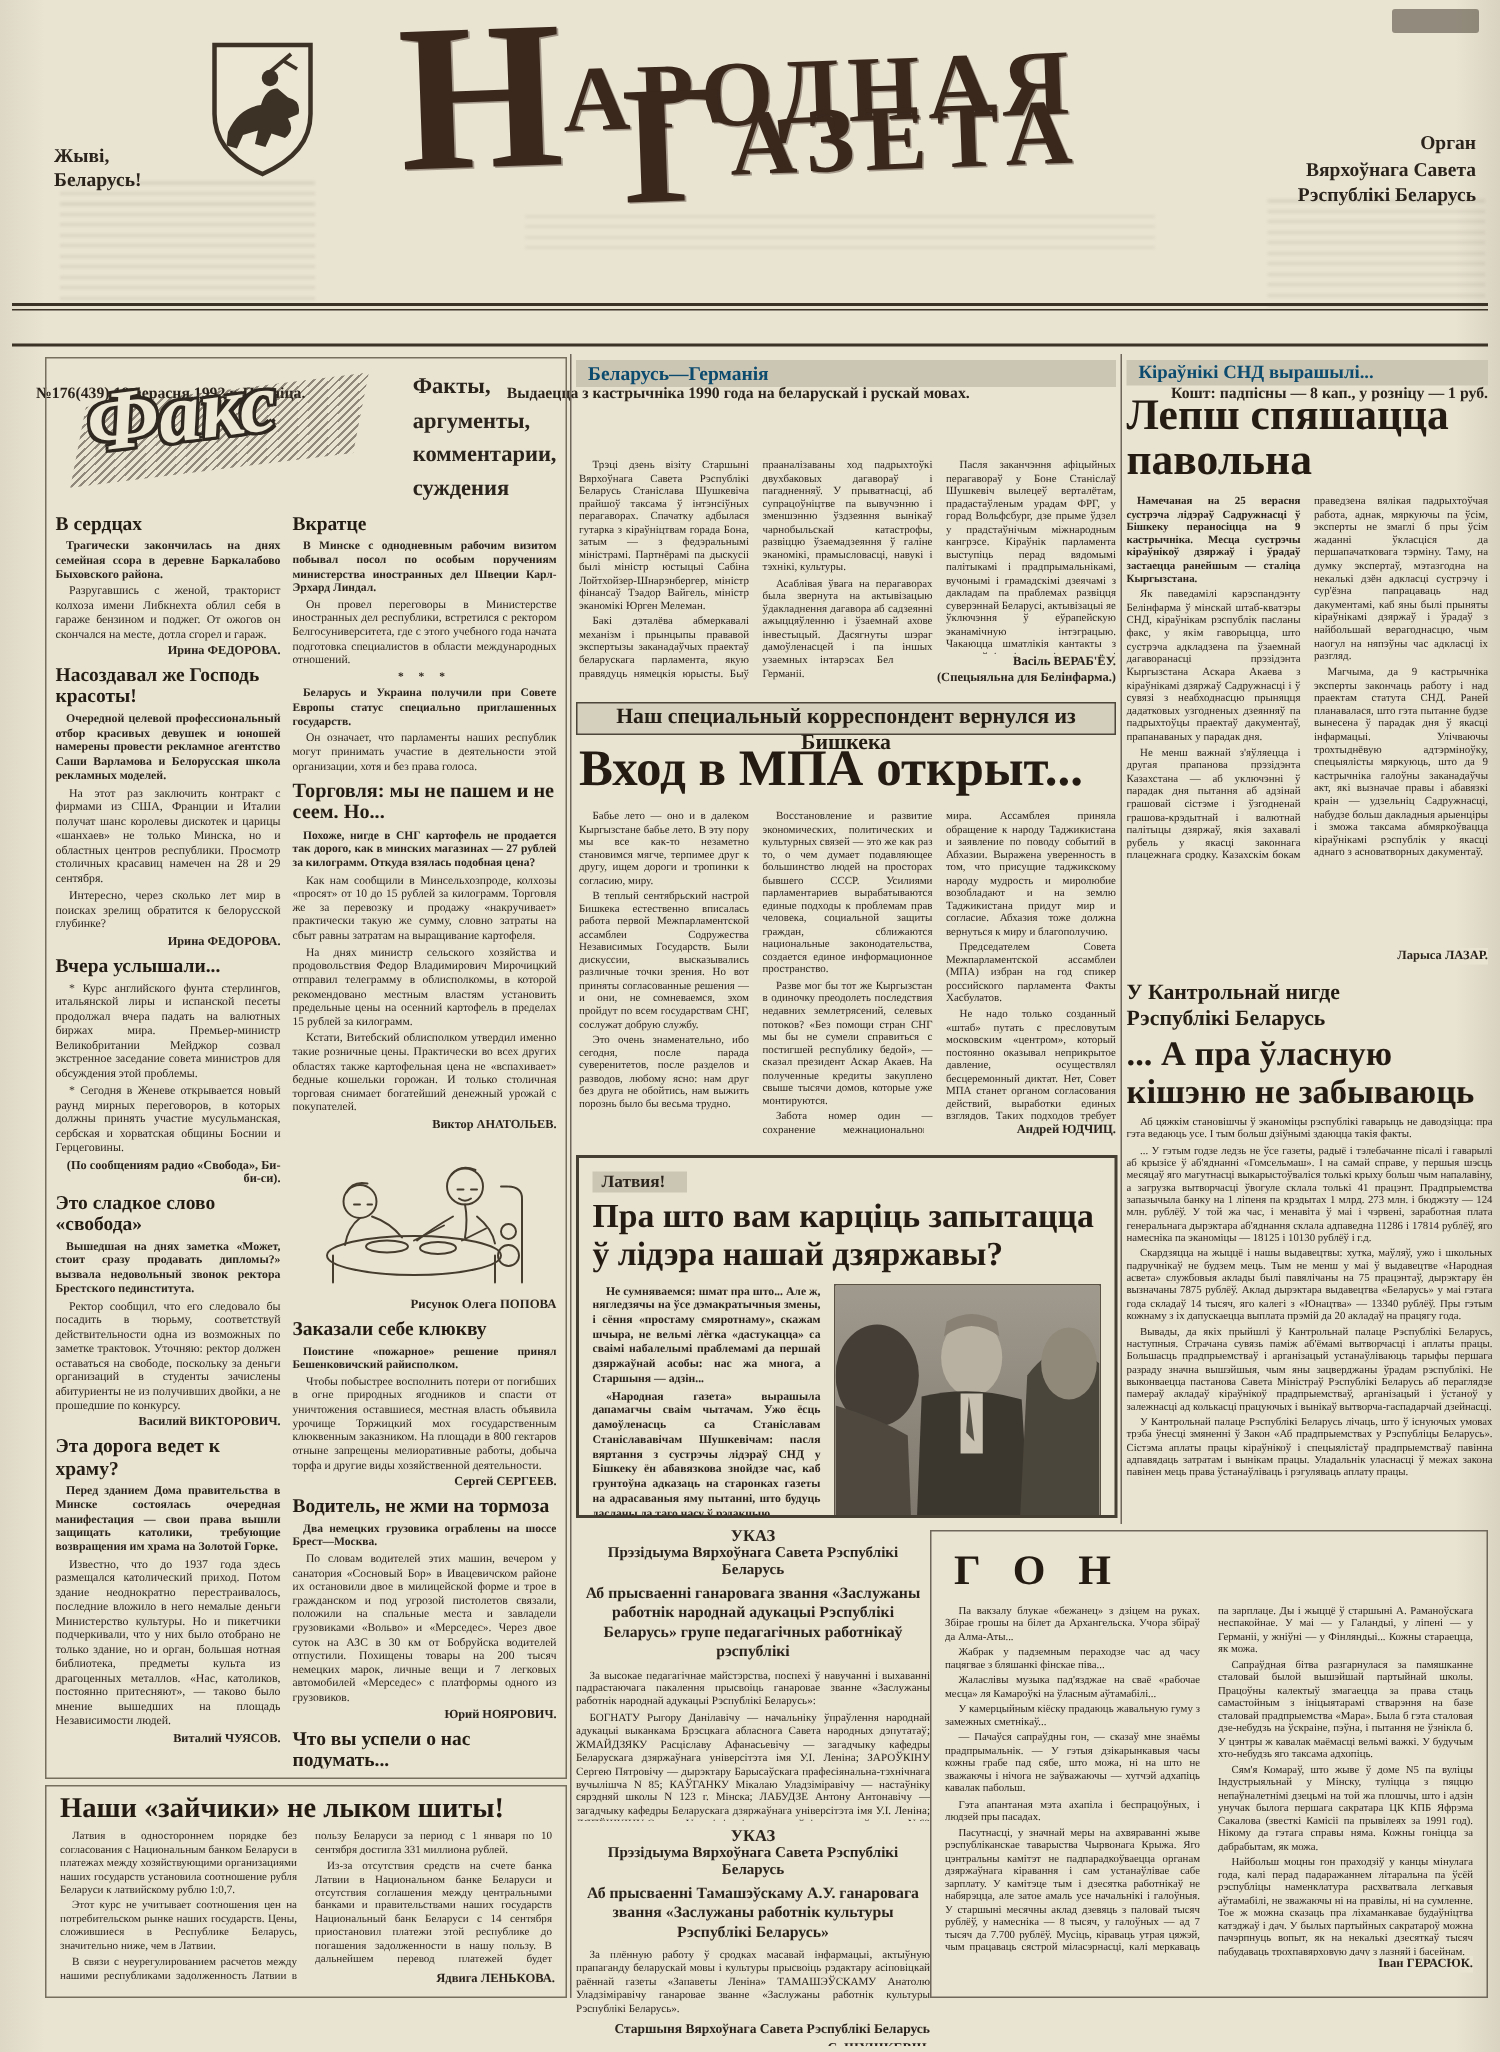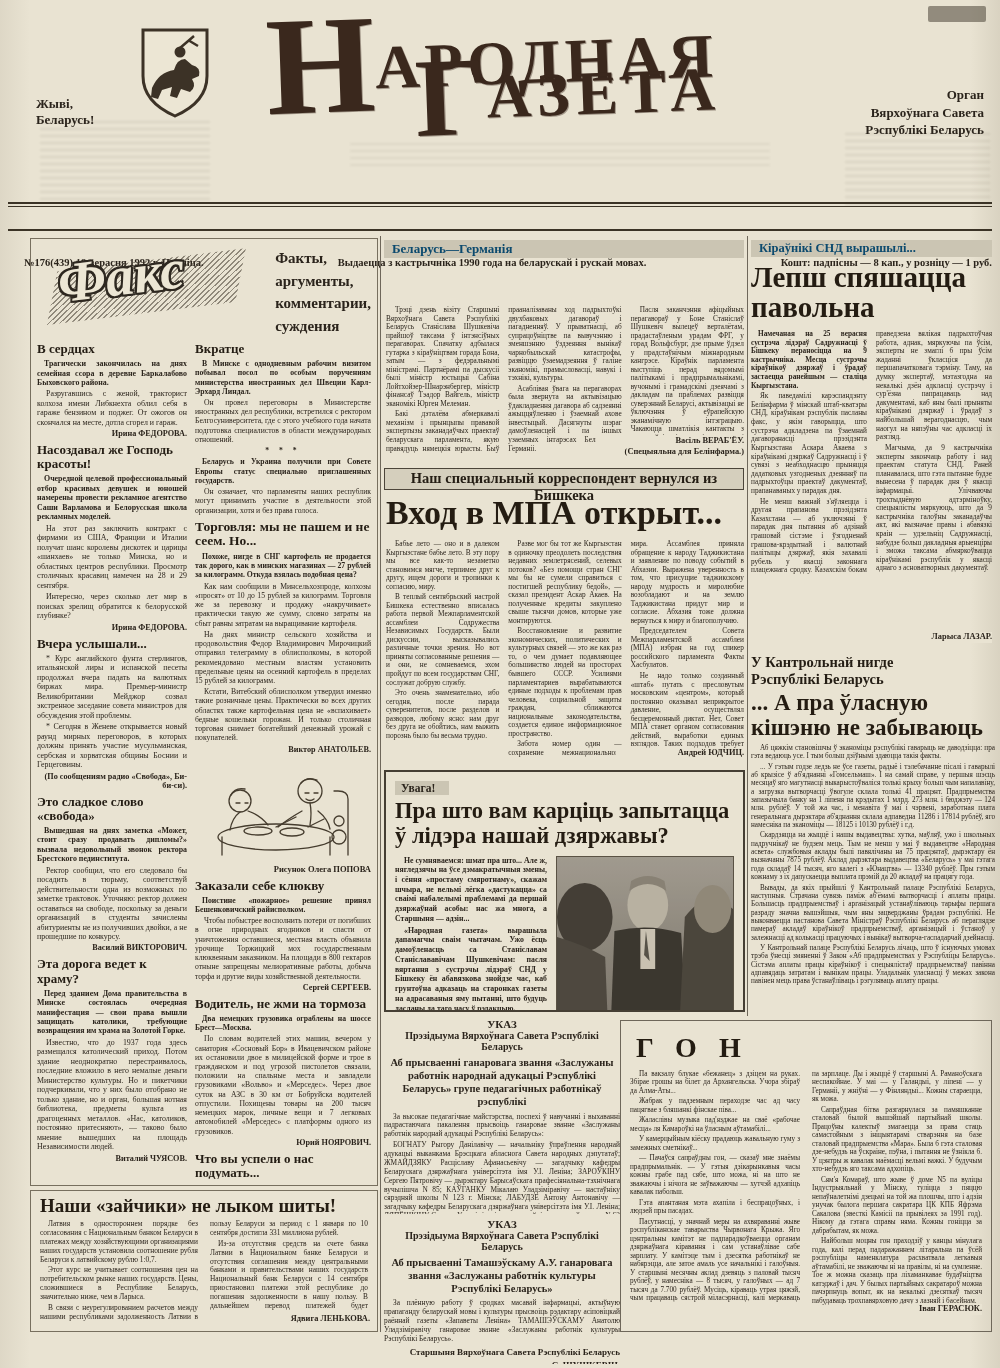--- a/index.html
+++ b/index.html
@@ -254,21 +254,21 @@
         </div>
 
       </div>
     </div>
   </div>
 
   <div class="abs zay-box" style="left:30px;top:1190px;width:348px;height:142px;">
     <h2 class="headline">Наши «зайчики» не лыком шиты!</h2>
     <div class="zay-cols">
         <p>Латвия в одностороннем порядке без согласования с Национальным банком Беларуси в платежах между хозяйствующими организациями наших государств установила соотношение рубля Беларуси к латвийскому рублю 1:0,7.</p>
-        <p>Этот курс не учитывает соотношения цен на потребительском рынке наших государств. Цены, сложившиеся в Республике Беларусь, значительно ниже, чем в Ларыса.</p>
+        <p>Этот курс не учитывает соотношения цен на потребительском рынке наших государств. Цены, сложившиеся в Республике Беларусь, значительно ниже, чем в Латвии.</p>
         <p>В связи с неурегулированием расчетов между нашими республиками задолженность Латвии в пользу Беларуси за период с 1 января по 10 сентября достигла 331 миллиона рублей.</p>
         <p>Из-за отсутствия средств на счете банка Латвии в Национальном банке Беларуси и отсутствия соглашения между центральными банками и правительствами наших государств Национальный банк Беларуси с 14 сентября приостановил платежи этой республике до погашения задолженности в нашу пользу. В дальнейшем перевод платежей будет производиться в пределах поступления средств от Латвии.</p>
       </div>
   </div>
   <div class="abs byline-overlay" style="left:212px;top:1314px;width:158px;">Ядвига ЛЕНЬКОВА.</div>
 
   <div class="abs kicker" style="left:384px;top:240px;width:360px;">Беларусь—Германія</div>
   <div class="abs cols3" style="left:386px;top:306px;width:358px;height:160px;">
       <p>Трэці дзень візіту Старшыні Вярхоўнага Савета Рэспублікі Беларусь Станіслава Шушкевіча прайшоў таксама ў інтэнсіўных перагаворах. Спачатку адбылася гутарка з кіраўніцтвам горада Бона, затым — з федэральнымі міністрамі. Партнёрамі па дыскусіі былі міністр юстыцыі Сабіна Лойтхойзер-Шнарэнбергер, міністр фінансаў Тэадор Вайгель, міністр эканомікі Юрген Мелеман.</p>
       <p>Бакі дэталёва абмеркавалі механізм і прынцыпы прававой экспертызы заканадаўчых праектаў беларускага парламента, якую правядуць нямецкія юрысты. Быў прааналізаваны ход падрыхтоўкі двухбаковых дагавораў і пагадненняў. У прыватнасці, аб супрацоўніцтве па вывучэнню і зменшэнню ўздзеяння вынікаў чарнобыльскай катастрофы, развіццю ўзаемадзеяння ў галіне эканомікі, прамысловасці, навукі і тэхнікі, культуры.</p>
@@ -279,30 +279,30 @@
     <div>Васіль ВЕРАБ'ЁУ.</div>
     <div>(Спецыяльна для Белінфарма.)</div>
   </div>
 
   <div class="abs banner" style="left:384px;top:468px;width:360px;height:22px;">Наш специальный корреспондент вернулся из Бишкека</div>
   <div class="abs headline c-head2" style="left:386px;top:494px;width:358px;">Вход в МПА открыт...</div>
   <div class="abs cols3" style="left:386px;top:540px;width:358px;height:218px;">
       <p>Бабье лето — оно и в далеком Кыргызстане бабье лето. В эту пору мы все как-то незаметно становимся мягче, терпимее друг к другу, ищем дороги и тропинки к согласию, миру.</p>
       <p>В теплый сентябрьский настрой Бишкека естественно вписалась работа первой Межпарламентской ассамблеи Содружества Независимых Государств. Были дискуссии, высказывались различные точки зрения. Но вот приняты согласованные решения — и они, не сомневаемся, эхом пройдут по всем государствам СНГ, сослужат добрую службу.</p>
       <p>Это очень знаменательно, ибо сегодня, после парада суверенитетов, после разделов и разводов, любому ясно: нам друг без друга не обойтись, нам выжить порознь было бы весьма трудно.</p>
+      <p>Восстановление и развитие экономических, политических и культурных связей — это же как раз то, о чем думает подавляющее большинство людей на просторах бывшего СССР. Усилиями парламентариев вырабатываются единые подходы к проблемам прав человека, социальной защиты граждан, сближаются национальные законодательства, создается единое информационное пространство.</p>
       <p>Разве мог бы тот же Кыргызстан в одиночку преодолеть последствия недавних землетрясений, селевых потоков? «Без помощи стран СНГ мы бы не сумели справиться с постигшей республику бедой», — сказал президент Аскар Акаев. На полученные кредиты закуплено свыше тысячи домов, которые уже монтируются.</p>
-      <p>Восстановление и развитие экономических, политических и культурных связей — это же как раз то, о чем думает подавляющее большинство людей на просторах бывшего СССР. Усилиями парламентариев вырабатываются единые подходы к проблемам прав человека, социальной защиты граждан, сближаются национальные законодательства, создается единое информационное пространство.</p>
       <p>Забота номер один — сохранение межнационального мира. Ассамблея приняла обращение к народу Таджикистана и заявление по поводу событий в Абхазии. Выражена уверенность в том, что присущие таджикскому народу мудрость и миролюбие возобладают и на землю Таджикистана придут мир и согласие. Абхазия тоже должна вернуться к миру и благополучию.</p>
       <p>Председателем Совета Межпарламентской ассамблеи (МПА) избран на год спикер российского парламента Факты Хасбулатов.</p>
       <p>Не надо только созданный «штаб» путать с пресловутым московским «центром», который постоянно оказывал неприкрытое давление, осуществлял бесцеремонный диктат. Нет, Совет МПА станет органом согласования действий, выработки единых взглядов. Таких подходов требует сама жизнь. Каждый должен, как заметил недавно один из лидеров СНГ, молотить свой сноп. Но эта молотьба должна быть слаженной. Поскольку в ссоре нет умолота.</p>
     </div>
   <div class="abs byline-overlay" style="left:616px;top:748px;width:128px;">Андрей ЮДЧИЦ.</div>
 
   <div class="abs uvaga" style="left:384px;top:770px;width:361px;height:242px;">
-    <div class="u-kick">Увага!</div>
+    <div class="u-kick">Латвия!</div>
     <div class="u-head headline">Пра што вам карціць запытацца ў лідэра нашай дзяржавы?</div>
     <div class="u-flex">
       <div class="u-text">
           <p>Не сумняваемся: шмат пра што... Але ж, нягледзячы на ўсе дэмакратычныя змены, і сёння «простаму смяротнаму», скажам шчыра, не вельмі лёгка «дастукацца» са сваімі набалелымі праблемамі да першай дзяржаўнай асобы: нас жа многа, а Старшыня — адзін...</p>
           <p>«Народная газета» вырашыла дапамагчы сваім чытачам. Ужо ёсць дамоўленасць са Станіславам Станіслававічам Шушкевічам: пасля вяртання з сустрэчы лідэраў СНД у Бішкеку ён абавязкова знойдзе час, каб грунтоўна адказаць на старонках газеты на адрасаваныя яму пытанні, што будуць дасланы да таго часу ў рэдакцыю.</p>
         </div>
       <div class="u-photo">
         <svg width="100%" height="100%" viewBox="0 0 190 170" preserveAspectRatio="none">
           <defs>
             <linearGradient id="pg" x1="0" y1="0" x2="0" y2="1">

